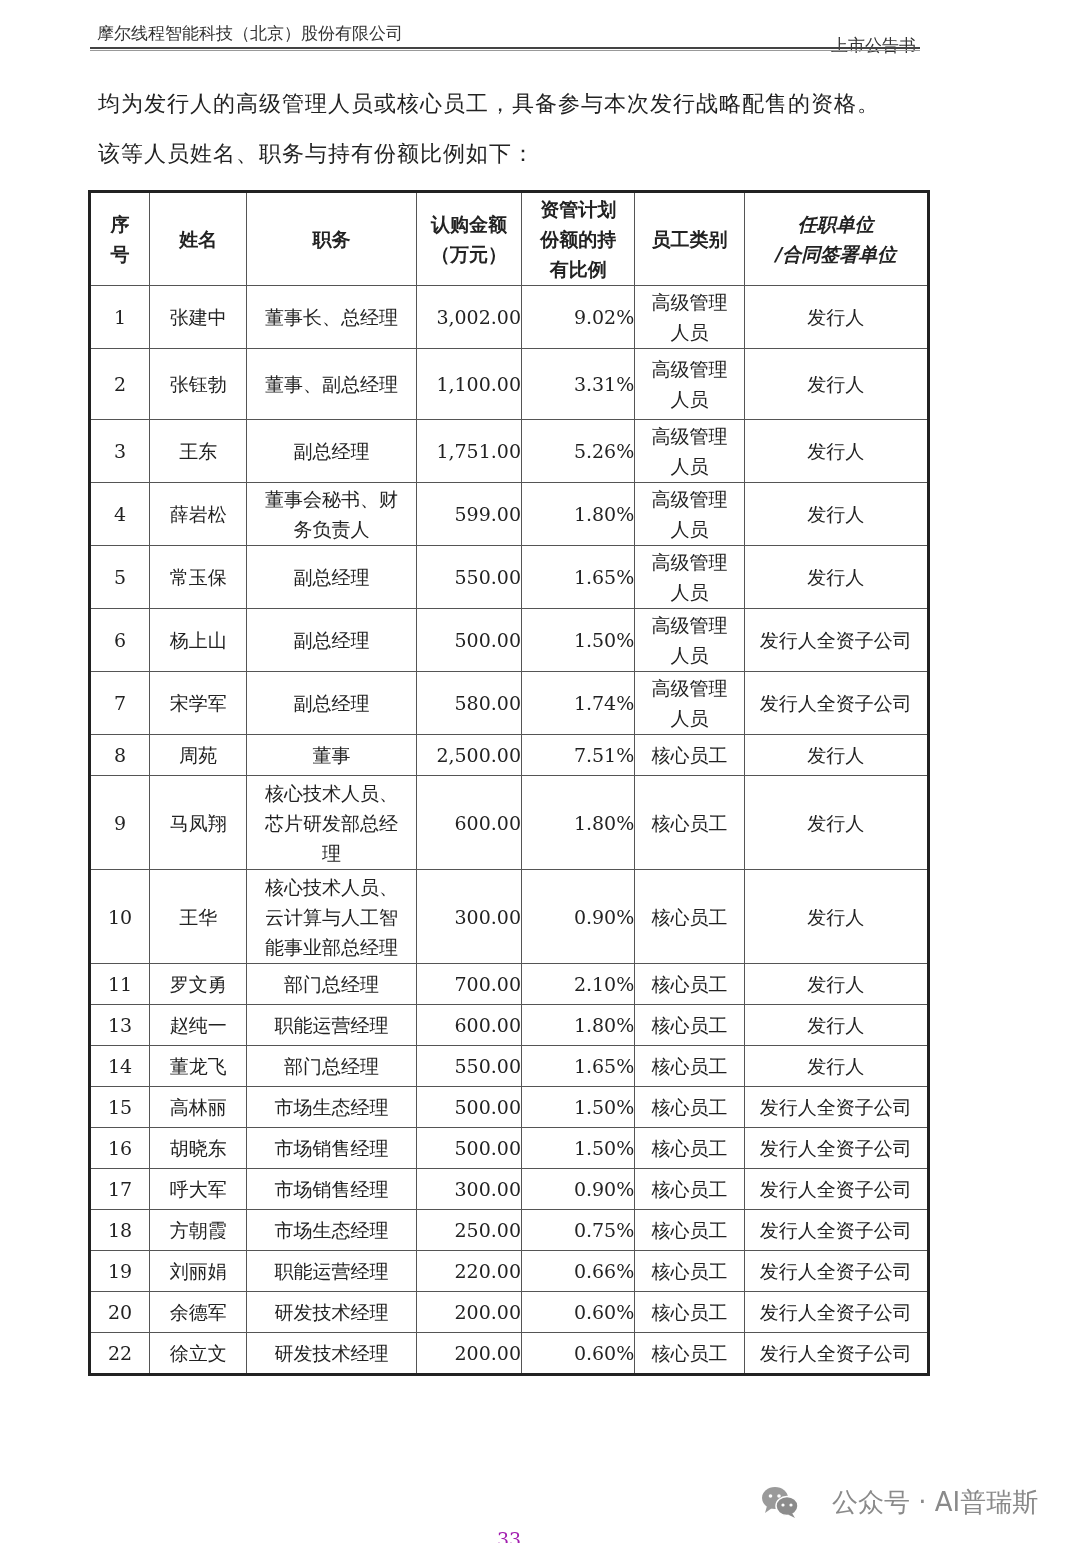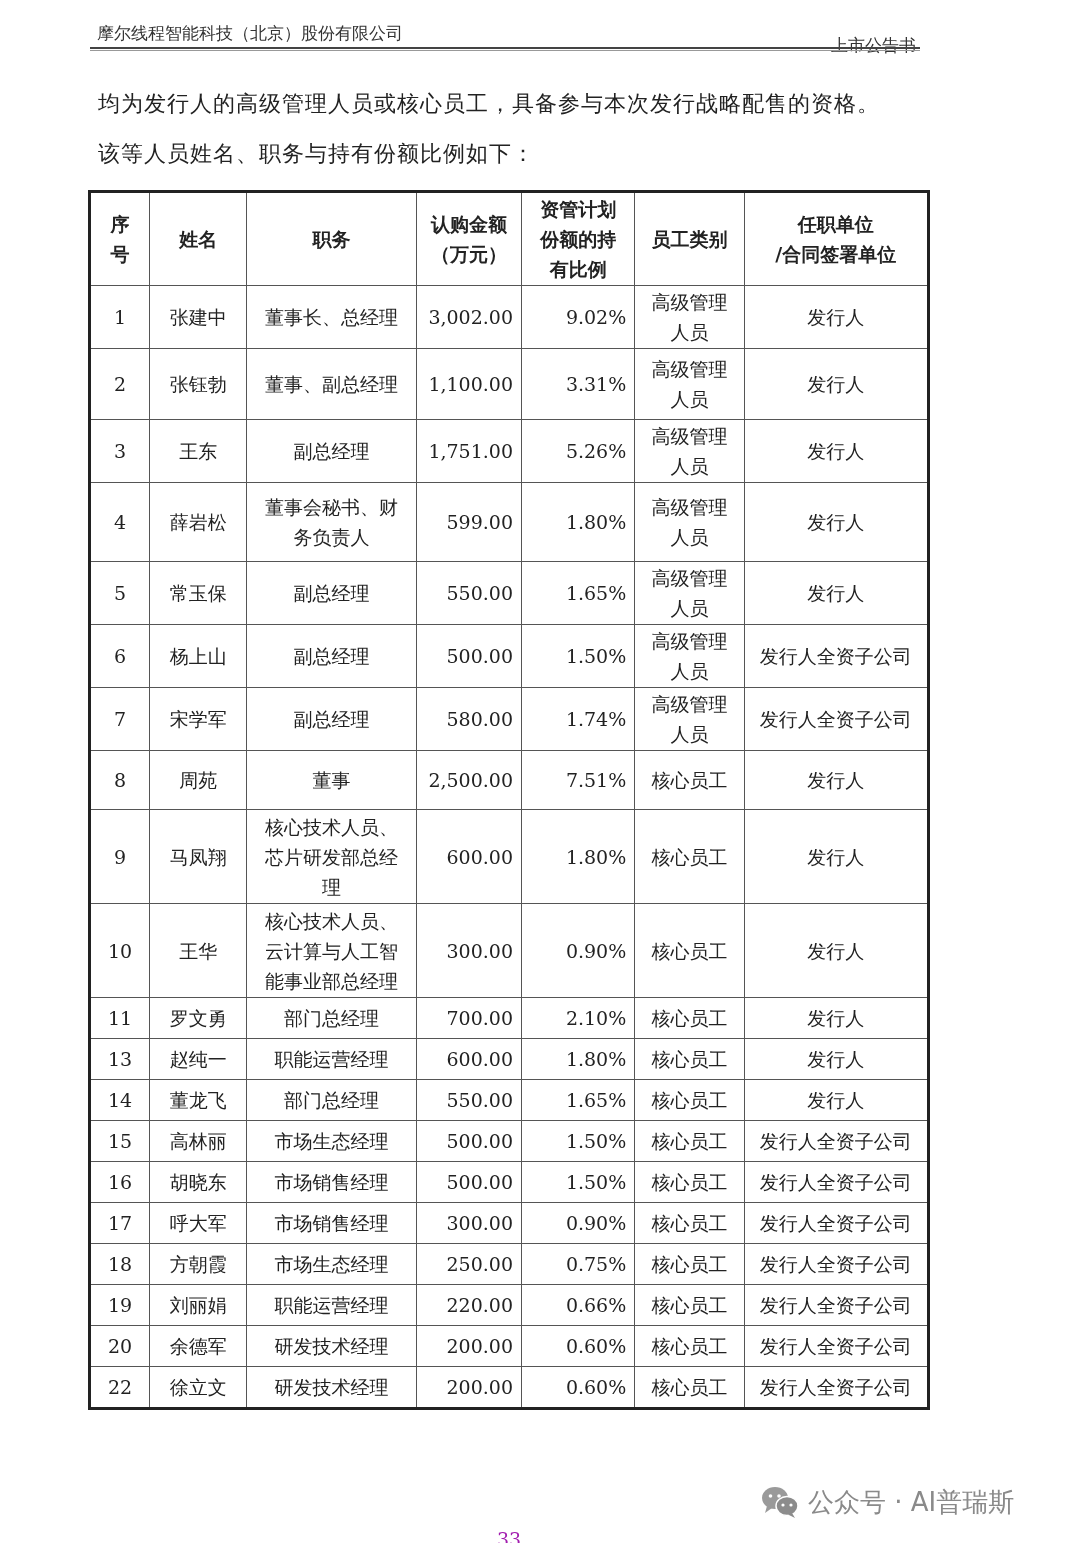--- a/index.html
+++ b/index.html
@@ -11,30 +11,30 @@
   .header .right { position: absolute; right: 4px; top: 12px; }
   .header-rule { position: absolute; left: 90px; top: 47px; width: 830px; height: 2px; background: #444; }
   .header-rule2 { position: absolute; left: 90px; top: 50px; width: 830px; height: 1px; background: #999; }
   .para { position: absolute; left: 98px; font-size: 22px; color: #222; letter-spacing: 1px; }
   .para1 { top: 89px; }
   .para2 { top: 139px; }
   table.grid { position: absolute; left: 88px; top: 190px; width: 842px;
                border-collapse: collapse; border: 3px solid #222; font-size: 19px; }
   table.grid th, table.grid td { border: 1px solid #555; padding: 0 6px; text-align: center; vertical-align: middle; line-height: 30px; }
   table.grid th { font-weight: bold; font-size: 19px; height: 92px; line-height: 30px; }
-  table.grid td.num { text-align: right; padding-right: 8px; }
+  table.grid td.num { text-align: right; padding-right: 0; }
   table.grid td.name, table.grid td.role { }
   .c0 { width: 46px; } .c1 { width: 84px; } .c2 { width: 156px; } .c3 { width: 92px; }
-  .c4 { width: 100px; } .c5 { width: 96px; } .c6 { width: 170px; }
+  .c4 { width: 100px; } .c5 { width: 96px; } .c6 { width: 170px; font-style: italic; }
   tr.h2 td { height: 62px; }
   tr.h1 td { height: 40px; }
   tr.h3 td { height: 93px; }
   .pagenum { position: absolute; left: 497px; top: 1480px; font-size: 19px; color: #a21caf; margin-top: 48px; }
   .watermark { position: absolute; left: 760px; top: 1484px; height: 36px; display: flex; align-items: center;
-               font-family: "DejaVu Sans", sans-serif; font-size: 26px; color: #8a8a8a; }
+               font-family: "DejaVu Sans", sans-serif; font-size: 26px; color: #8a8a8a; gap: 24px; }
   .watermark svg { margin-right: 8px; }
 </style>
 </head>
 <body>
 
 <div class="header">
   <span class="left">摩尔线程智能科技（北京）股份有限公司</span>
   <span class="right">上市公告书</span>
 </div>
 <div class="header-rule"></div>
@@ -92,21 +92,21 @@
         <td class="name">王东</td>
         <td class="role" style="padding: 0px 10px;">副总经理</td>
         <td class="num">1,751.00</td>
         <td class="num">5.26%</td>
         <td style="padding: 0px 10px;">高级管理人员</td>
         <td>发行人</td>
       </tr>
       <tr class="h2">
         <td>4</td>
         <td class="name">薛岩松</td>
-        <td class="role" style="padding: 8px 10px;">董事会秘书、财务负责人</td>
+        <td class="role" style="padding: 0px 10px;">董事会秘书、财务负责人</td>
         <td class="num">599.00</td>
         <td class="num">1.80%</td>
         <td style="padding: 0px 10px;">高级管理人员</td>
         <td>发行人</td>
       </tr>
       <tr class="h2">
         <td>5</td>
         <td class="name">常玉保</td>
         <td class="role" style="padding: 0px 10px;">副总经理</td>
         <td class="num">550.00</td>
@@ -128,21 +128,21 @@
         <td class="name">宋学军</td>
         <td class="role" style="padding: 0px 10px;">副总经理</td>
         <td class="num">580.00</td>
         <td class="num">1.74%</td>
         <td style="padding: 0px 10px;">高级管理人员</td>
         <td>发行人全资子公司</td>
       </tr>
       <tr class="h1">
         <td>8</td>
         <td class="name">周苑</td>
-        <td class="role" style="padding: 9px 10px;">董事</td>
+        <td class="role" style="padding: 0px 10px;">董事</td>
         <td class="num">2,500.00</td>
         <td class="num">7.51%</td>
         <td>核心员工</td>
         <td>发行人</td>
       </tr>
       <tr class="h3">
         <td>9</td>
         <td class="name">马凤翔</td>
         <td class="role" style="padding: 0px 10px;">核心技术人员、芯片研发部总经理</td>
         <td class="num">600.00</td>

